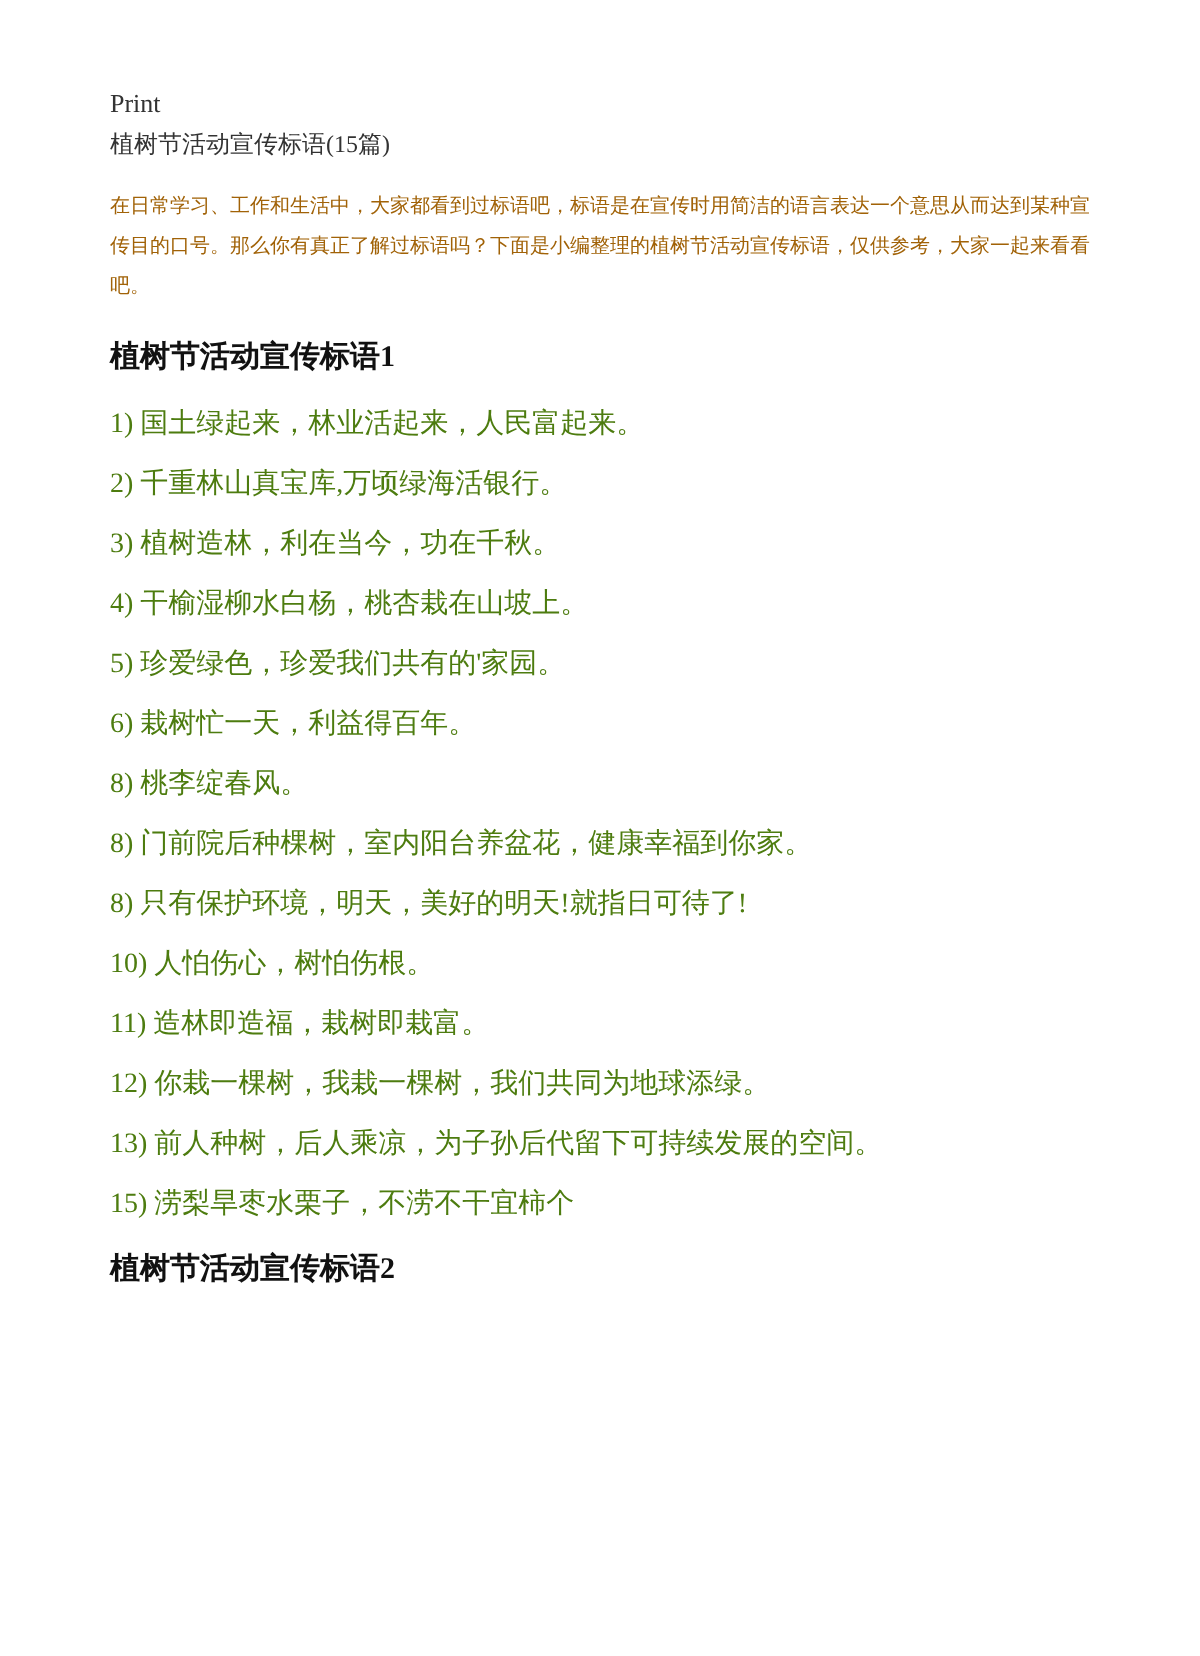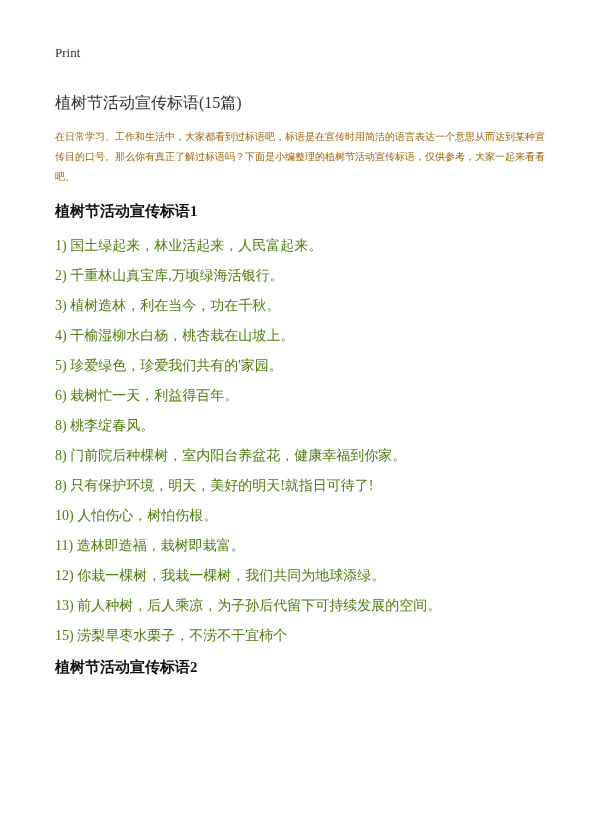--- a/index.html
+++ b/index.html
@@ -19,33 +19,33 @@
     width: 600px;
     height: 828px;
     padding: 43px 55px 20px 55px;
     background: #ffffff;
   }
   .print-link {
     display: inline-block;
     font-size: 13px;
     color: #333333;
     text-decoration: none;
-    margin: 0 0 20px 0;
+    margin: 0 0 4px 0;
   }
   h1.doc-title {
     font-size: 18px;
     font-weight: bold;
     color: #111111;
     text-align: center;
     margin: 0 0 22px 0;
     letter-spacing: 1px;
   }
   .subtitle {
-    font-size: 16px;
-    margin: 12px 0 13px 0;
+    font-size: 12px;
+    margin: 0 0 13px 0;
     color: #333333;
   }
   .intro {
     font-size: 10px;
     line-height: 20px;
     margin: 0 0 15px 0;
     color: #a16207;
     text-align: justify;
   }
   h2.section-heading {

